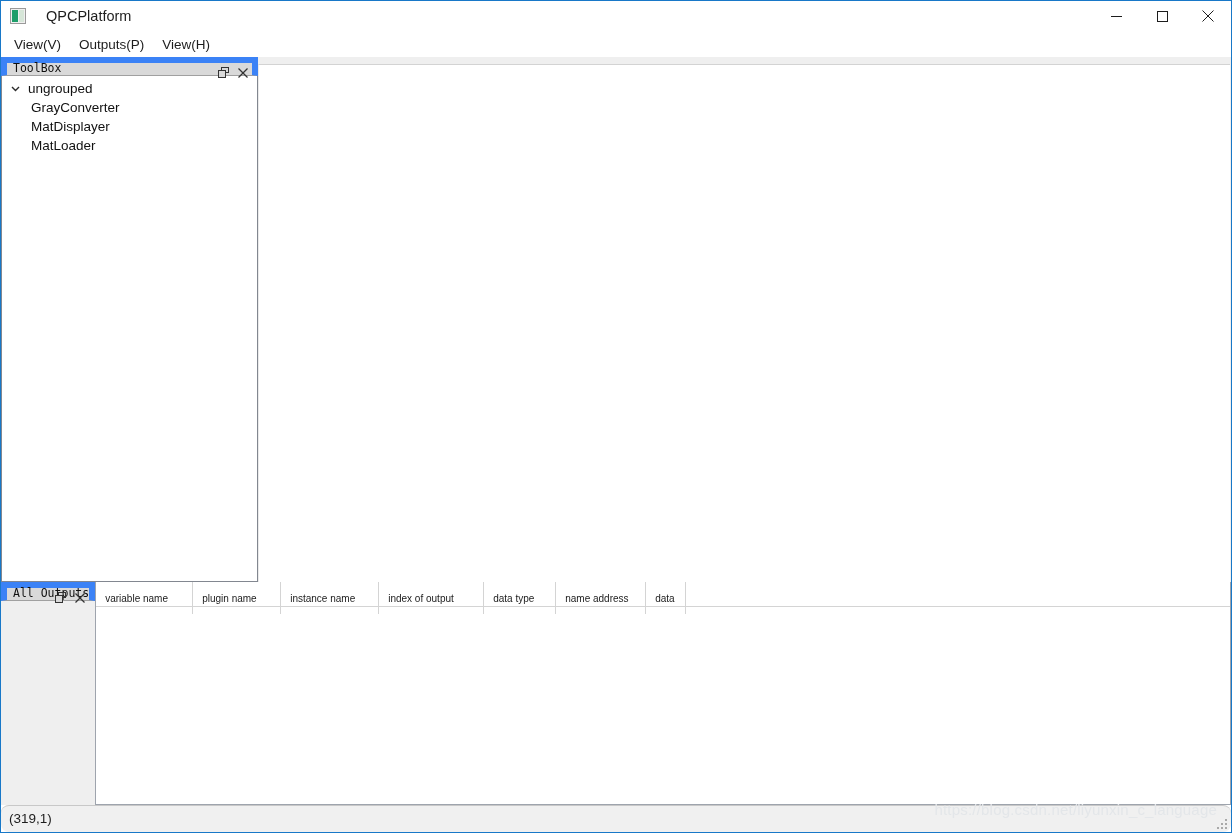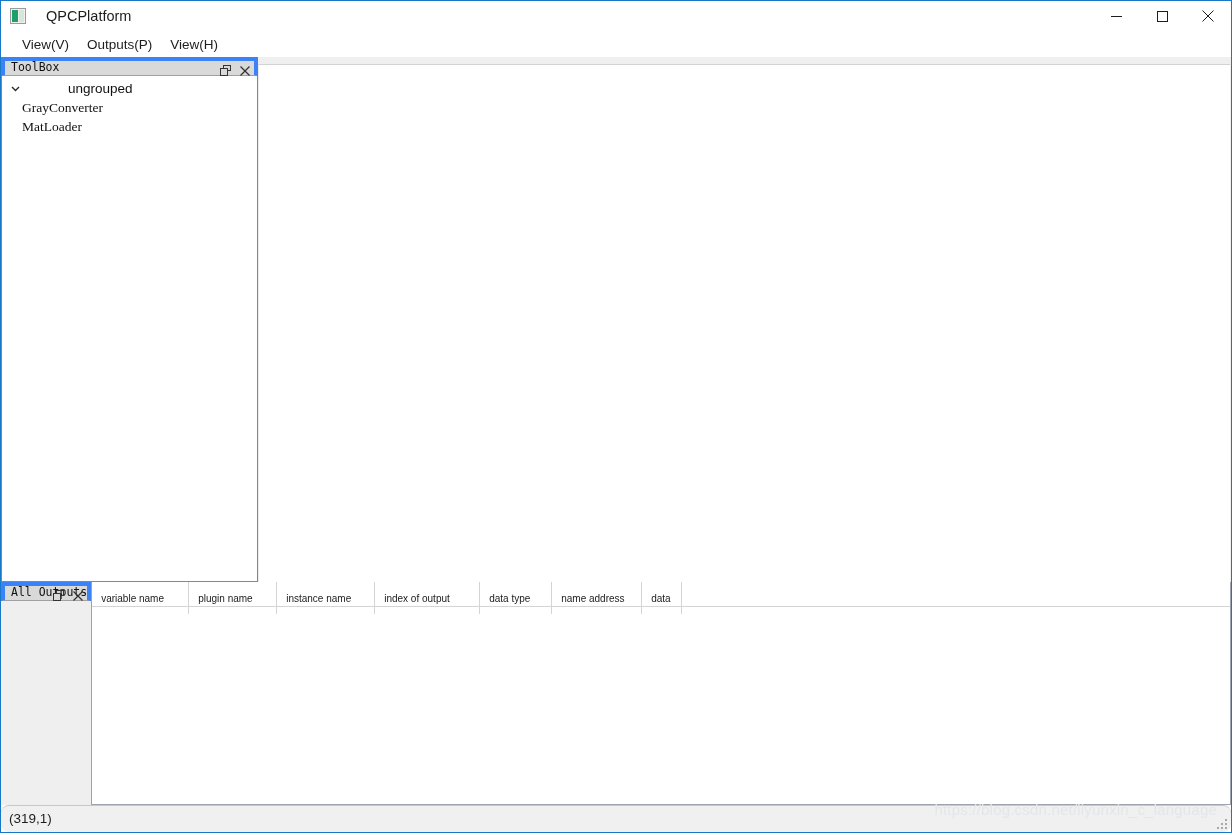--- a/index.html
+++ b/index.html
@@ -86,21 +86,21 @@
   }
   .win-btn svg { display: block; }
 
   
   #menu-bar {
     height: 26px;
     min-height: 26px;
     background: #ffffff;
     display: flex;
     align-items: center;
-    padding-left: 12px;
+    padding-left: 4px;
   }
   .menu-item {
     font-size: 13.5px;
     color: #1d1d1d;
     padding: 3px 9px;
     white-space: nowrap;
     cursor: default;
   }
 
   
@@ -125,21 +125,21 @@
     width: 257px;
     min-width: 257px;
     display: flex;
     flex-direction: column;
     background: #efefef;
   }
   .dock-titlebar {
     height: 19px;
     min-height: 19px;
     background: #d9d9d9;
-    border: 4px solid #3b82f6;
+    border: 6px solid #3b82f6;
     border-bottom: 1px solid #a0a0a0;
     box-sizing: border-box;
     display: flex;
     align-items: center;
     position: relative;
   }
   .dock-title-text {
     font-family: "DejaVu Sans Mono", "Liberation Mono", monospace;
     font-size: 11.5px;
     color: #101010;
@@ -175,24 +175,23 @@
     padding-top: 3px;
   }
   .tree-row {
     height: 19px;
     display: flex;
     align-items: center;
     font-size: 13.5px;
     color: #111111;
     white-space: nowrap;
     cursor: default;
-    gap: 40px;
   }
   .tree-row.root { padding-left: 4px; }
-  .tree-row.child { padding-left: 20px; font-family: Liberation Serif, serif; }
+  .tree-row.child { padding-left: 29px; }
   .tree-arrow {
     width: 18px;
     height: 19px;
     display: flex;
     align-items: center;
     justify-content: center;
     flex: 0 0 auto;
   }
   .tree-arrow svg { display: block; }
   .tree-label { line-height: 1; }
@@ -355,20 +354,23 @@
               <svg width="11" height="11" viewBox="0 0 11 11" aria-hidden="true">
                 <polyline points="2,4 5.5,7.5 9,4" fill="none" stroke="#2b2b2b" stroke-width="1.4"></polyline>
               </svg>
             </span>
             <span class="tree-label">ungrouped</span>
           </div>
           <div class="tree-row child">
             <span class="tree-label">GrayConverter</span>
           </div>
           <div class="tree-row child">
+            <span class="tree-label">MatDisplayer</span>
+          </div>
+          <div class="tree-row child">
             <span class="tree-label">MatLoader</span>
           </div>
         </div>
       </div>
 
       <div id="mdi-area"></div>
 
     </div>
 
     <div id="outputs-dock">

